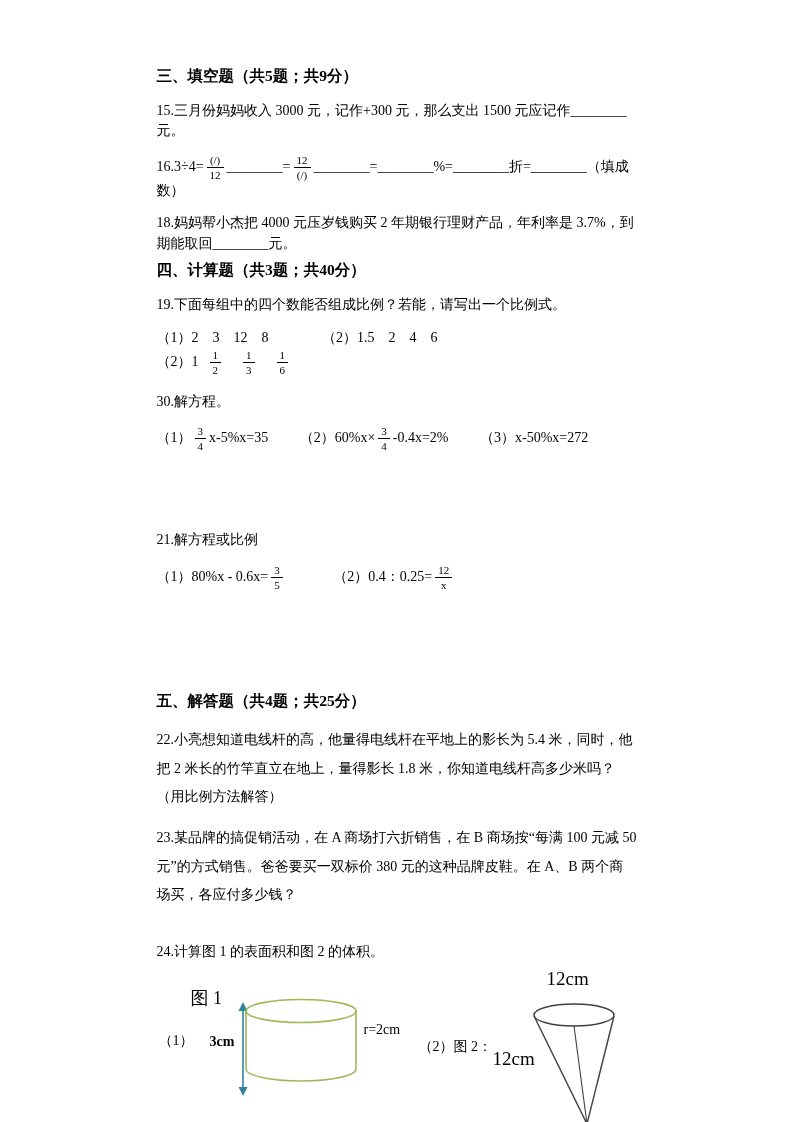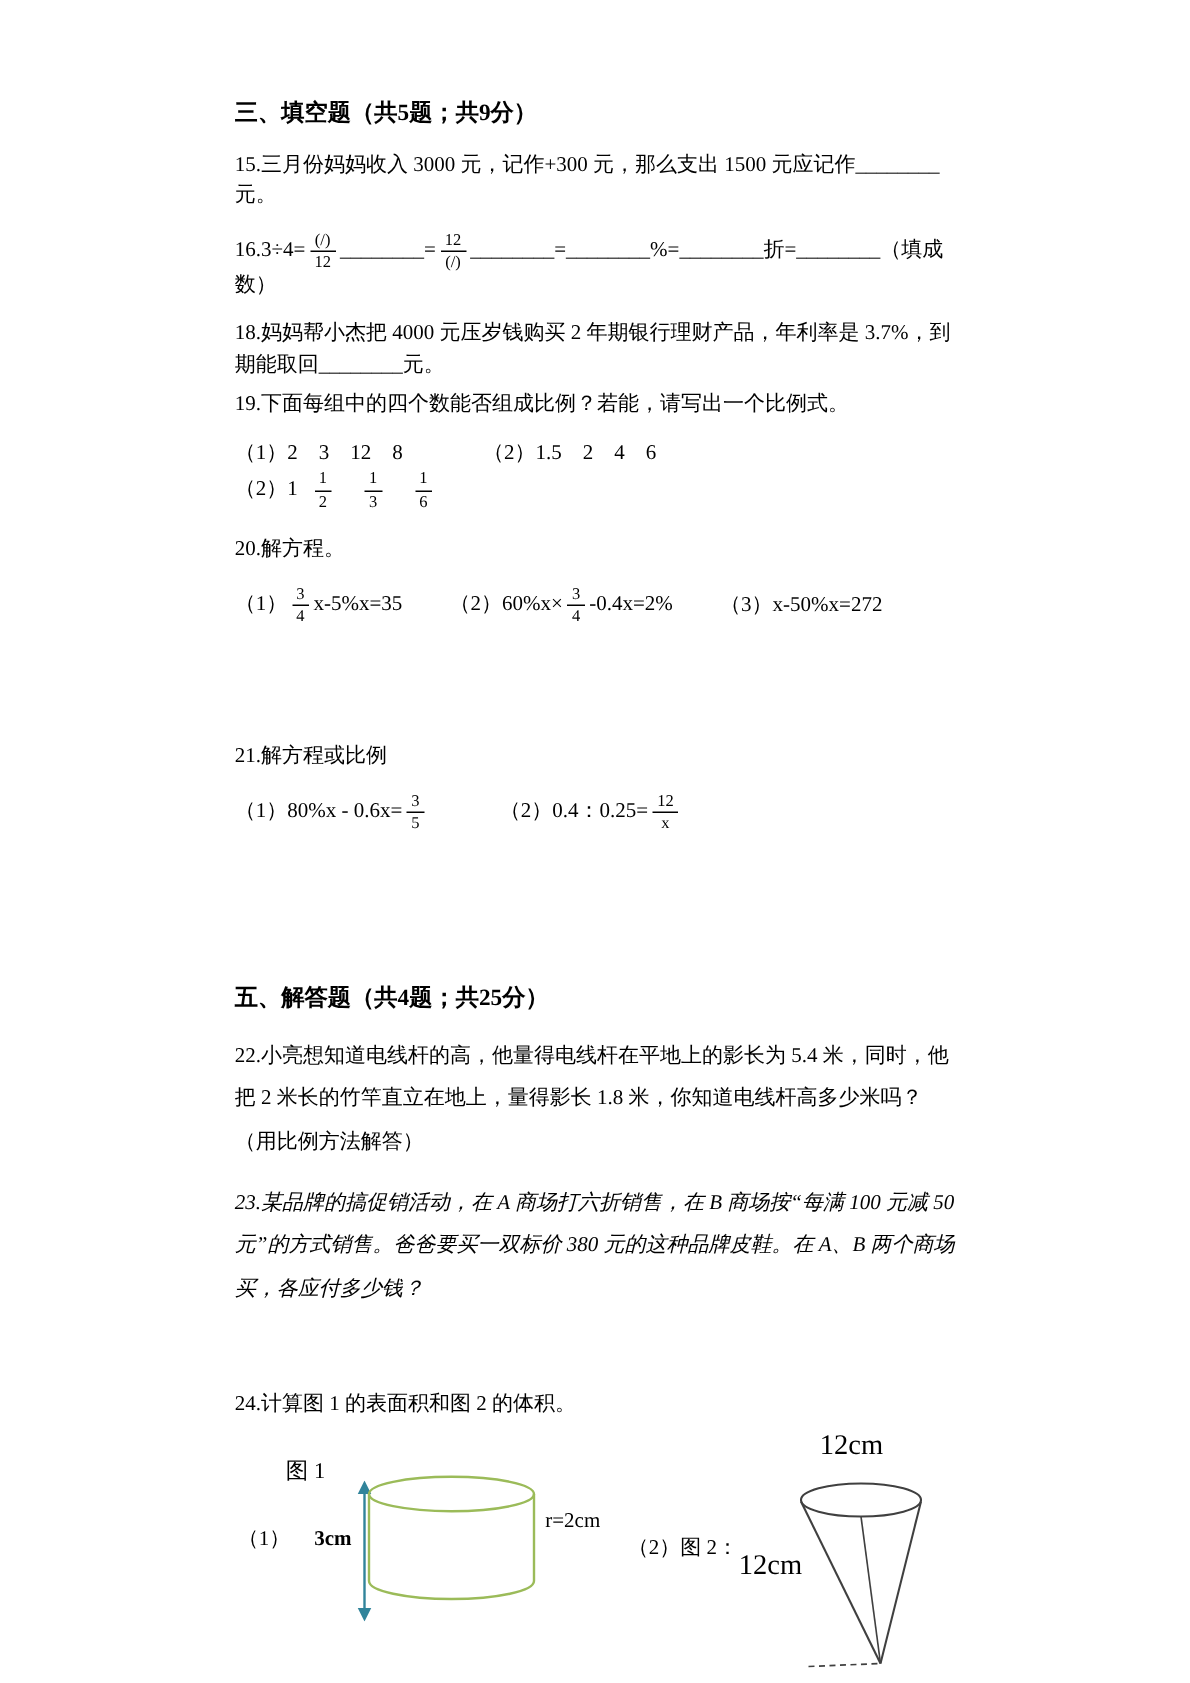--- a/index.html
+++ b/index.html
@@ -21,21 +21,21 @@
     line-height:1.3;
     margin:0 0 15px 0;
   }
   .q {
     line-height:1.45;
     margin:0 0 12px 0;
     white-space:normal;
   }
   .q.multi { line-height:2.05; }
   .q22 { }
-  .q23 { margin-bottom:52px;font-style:italic; }
+  .q23 { margin-bottom:32px; }
   .q24 { margin-bottom:8px; }
   .q18 { margin-bottom:6px; }
   .stem { margin-bottom:13px; }
   .row { margin:0 0 16px 0; }
   .row .item { display:inline-block; }
   .q19-groups { margin-bottom:16px; }
   .q19-groups .item { margin-right:50px; }
   .q19-groups .g3 .frac { margin:0 11px; }
   .q20-eqs { margin-bottom:78px; }
   .q20-eqs .item { margin-right:28px; }
@@ -56,21 +56,21 @@
   }
   .frac .den {
     display:block;
     font-size:11px;
     padding:1px 3px 0 3px;
   }
   
   .figures { position:relative; height:180px; margin-top:4px; }
   .figures .lbl { position:absolute; white-space:nowrap; }
   .fig1-item    { left:2px;   top:62px; }
-  .fig1-caption { left:34px;  top:16px; font-size:15px; }
+  .fig1-caption { left:34px;  top:16px; font-size:18px; }
   .fig1-height  { left:53px;  top:64px; font-weight:bold; }
   .fig1-radius  { left:207px; top:52px; }
   .cylinder-svg { position:absolute; left:86px; top:28px; }
   .arrow-svg    { position:absolute; left:79px; top:32px; }
   .fig2-item    { left:262px; top:68px; }
   .fig2-diam    { left:390px; top:-2px; font-size:19px; }
   .fig2-height  { left:336px; top:78px; font-size:19px; }
   .cone-svg     { position:absolute; left:372px; top:32px; }
 </style>
 </head>
@@ -81,29 +81,30 @@
   <h2 class="sec-title">三、填空题（共5题；共9分）</h2>
 
   <p class="q">15.三月份妈妈收入 3000 元，记作+300 元，那么支出 1500 元应记作________元。</p>
 
   <p class="q">
     <span>16.3÷4=</span><span class="frac"><span class="num">(/)</span><span class="den">12</span></span><span>________</span><span>=</span><span class="frac"><span class="num">12</span><span class="den">(/)</span></span><span>________</span><span>=________%=________折=________（填成数）</span>
   </p>
 
   <p class="q q18">18.妈妈帮小杰把 4000 元压岁钱购买 2 年期银行理财产品，年利率是 3.7%，到期能取回________元。</p>
 
+  <h2 class="sec-title">四、计算题（共3题；共40分）</h2>
 
   <p class="q stem">19.下面每组中的四个数能否组成比例？若能，请写出一个比例式。</p>
   <p class="q row q19-groups">
     <span class="item">（1）2　3　12　8</span>
     <span class="item">（2）1.5　2　4　6</span>
     <span class="item g3"><span>（2）1</span><span class="frac"><span class="num">1</span><span class="den">2</span></span><span class="frac"><span class="num">1</span><span class="den">3</span></span><span class="frac"><span class="num">1</span><span class="den">6</span></span></span>
   </p>
 
-  <p class="q stem">20.解方程。</p>
+  <p class="q stem">30.解方程。</p>
   <p class="q row q20-eqs">
     <span class="item"><span>（1）</span><span class="frac"><span class="num">3</span><span class="den">4</span></span><span>x-5%x=35</span></span>
     <span class="item"><span>（2）60%x×</span><span class="frac"><span class="num">3</span><span class="den">4</span></span><span>-0.4x=2%</span></span>
     <span class="item">（3）x-50%x=272</span>
   </p>
 
   <p class="q stem">21.解方程或比例</p>
   <p class="q row q21-eqs">
     <span class="item"><span>（1）80%x - 0.6x=</span><span class="frac"><span class="num">3</span><span class="den">5</span></span></span>
     <span class="item"><span>（2）0.4：0.25=</span><span class="frac"><span class="num">12</span><span class="den">x</span></span></span>

